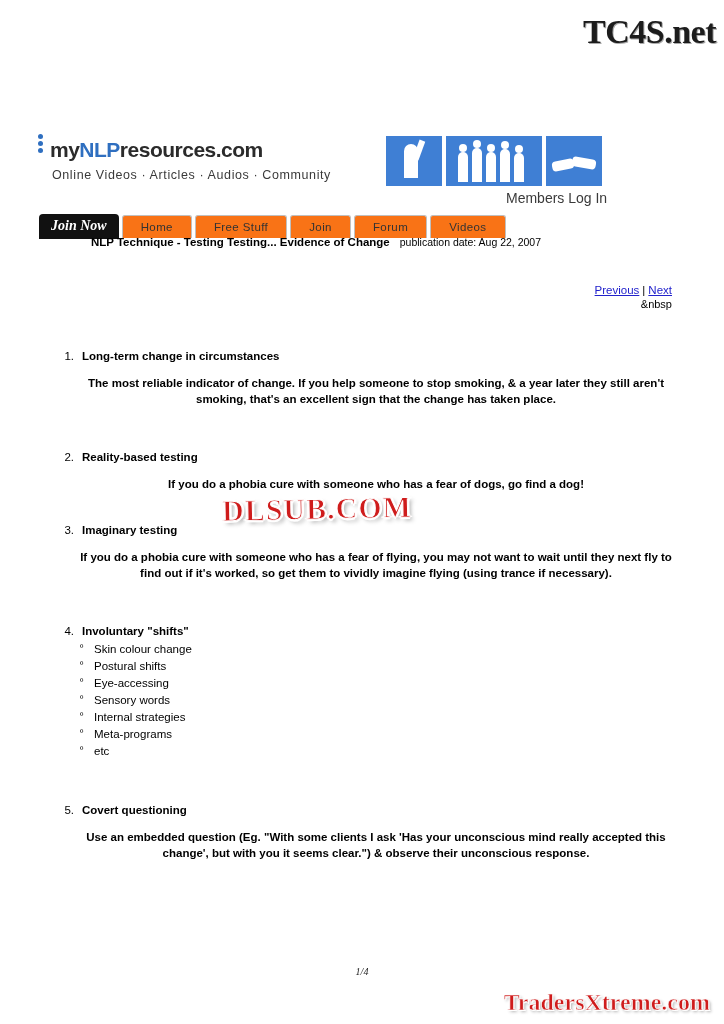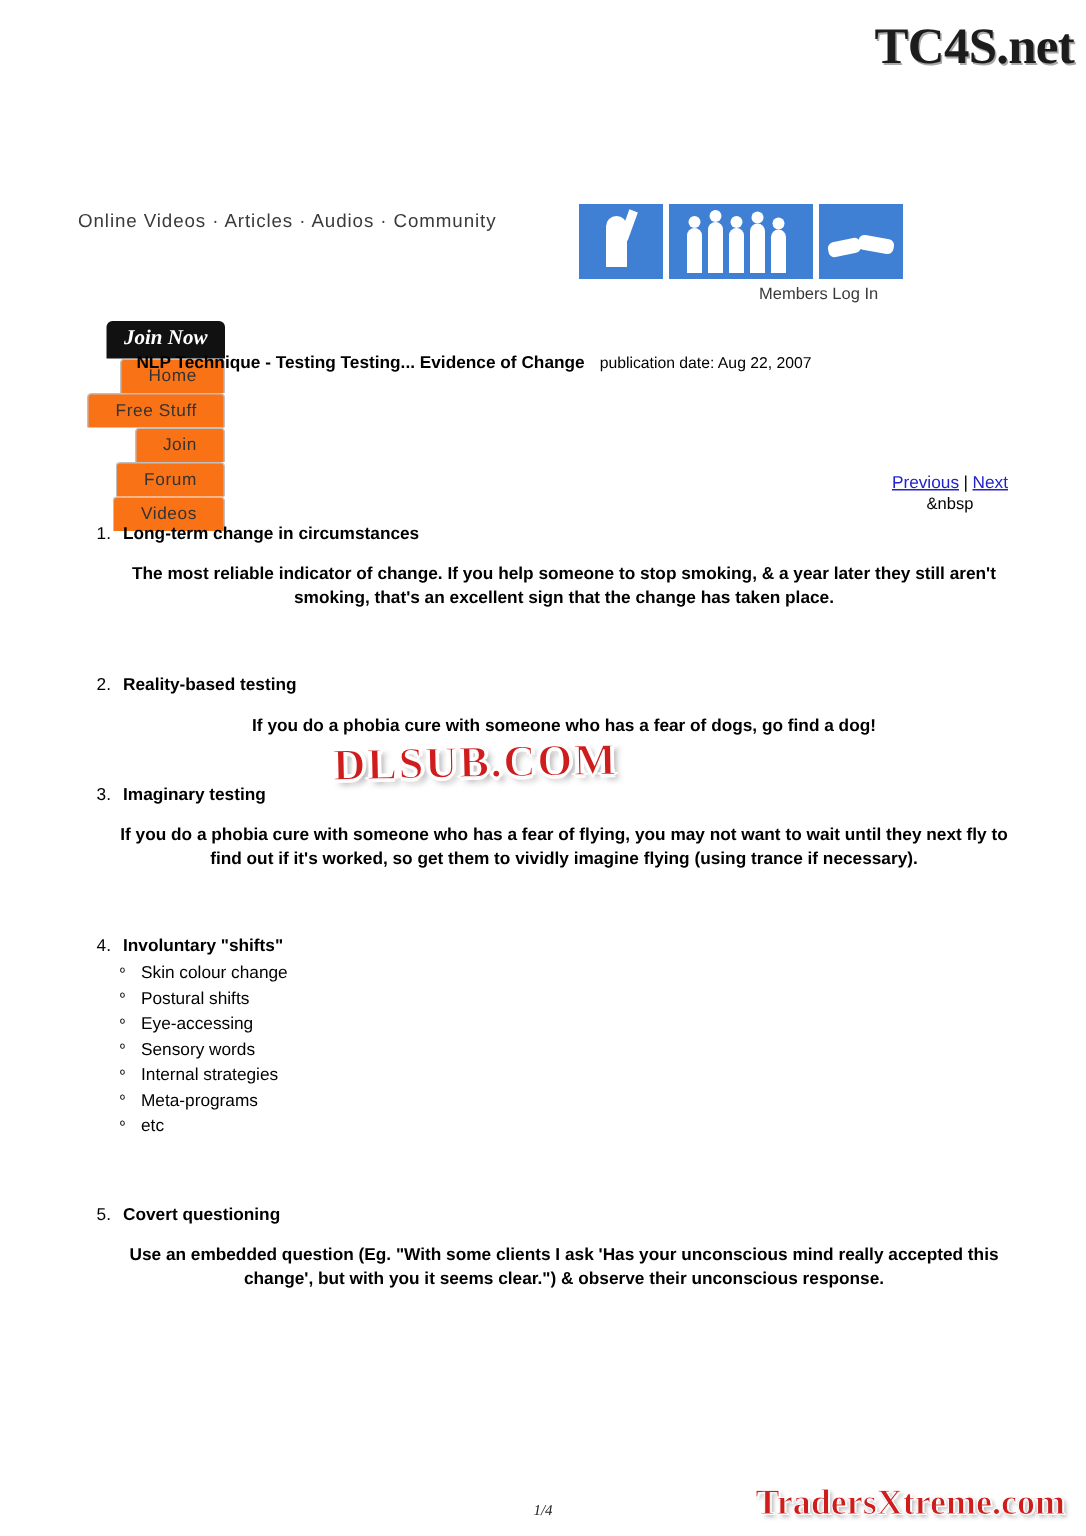--- a/index.html
+++ b/index.html
@@ -110,33 +110,32 @@
     position: absolute;
     width: 8px;
     height: 8px;
     background: #ffffff;
     border-radius: 50%;
   }
   .members-login {
     position: absolute;
     left: 468px;
     top: 56px;
-    font-size: 11px;
+    font-size: 14px;
     color: #3a3a3a;
     white-space: nowrap;
   }
 
   
   .navbar {
     position: absolute;
-    left: 55px;
+    left: 39px;
     top: 214px;
     display: flex;
-    align-items: flex-end;
-    flex-direction: column;
+    align-items: center;
   }
   .join-now {
     background: #111111;
     color: #ffffff;
     font-family: "Liberation Serif", serif;
     font-style: italic;
     font-weight: bold;
     font-size: 14px;
     padding: 4px 12px 5px 12px;
     border-radius: 4px 4px 0 0;
@@ -172,22 +171,22 @@
   .doc-date {
     font-size: 10.5px;
     color: #000000;
     margin-left: 10px;
   }
 
   
   .pager {
     position: absolute;
     right: 52px;
-    top: 316px;
-    text-align: center;
+    top: 284px;
+    text-align: right;
     font-size: 11.5px;
   }
   .pager a {
     color: #2222cc;
     text-decoration: underline;
     cursor: pointer;
   }
   .pager .sep {
     color: #000000;
     margin: 0 3px;
@@ -276,21 +275,20 @@
   .page-number {
     position: absolute;
     left: 0;
     top: 966px;
     width: 724px;
     text-align: center;
     font-family: "Liberation Serif", serif;
     font-style: italic;
     font-size: 10px;
     color: #222222;
-    margin-top: 36px;
   }
   .tx-watermark {
     position: absolute;
     right: 14px;
     bottom: 8px;
     font-family: "Liberation Serif", serif;
     font-weight: bold;
     font-size: 24px;
     color: #cf1c1c;
     -webkit-text-stroke: 0.6px #ffffff;
@@ -298,20 +296,23 @@
     white-space: nowrap;
   }
 </style>
 </head>
 <body>
 
 <div class="tc4s-watermark">TC4S.net</div>
 
 <div class="site-header">
   <div class="logo-block">
+    <div class="logo-line1">
+      <span class="logo-dots"><i></i><i></i><i></i></span><span>my</span><span class="blue">NLP</span><span>resources.com</span>
+    </div>
     <div class="logo-line2">Online Videos · Articles · Audios · Community</div>
   </div>
 
   <div class="banner-images">
     <div class="banner-img">
       <span class="silh" style="left:18px;top:8px;width:14px;height:34px;border-radius:7px 7px 0 0;"></span>
       <span class="silh" style="left:30px;top:4px;width:6px;height:20px;transform:rotate(20deg);"></span>
     </div>
     <div class="banner-img wide">
       <span class="fig" style="left:12px;height:30px;"></span>

